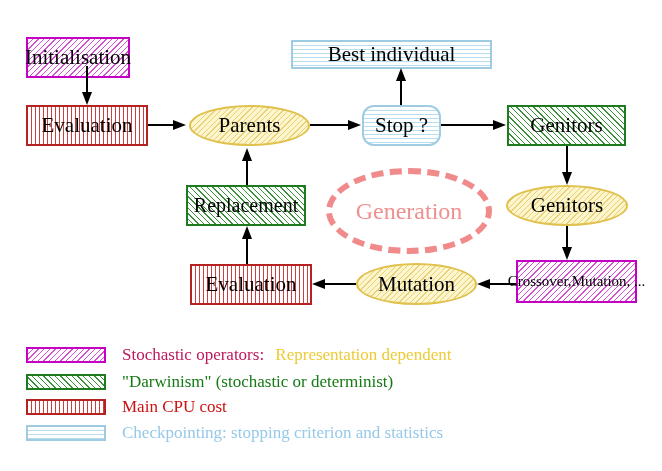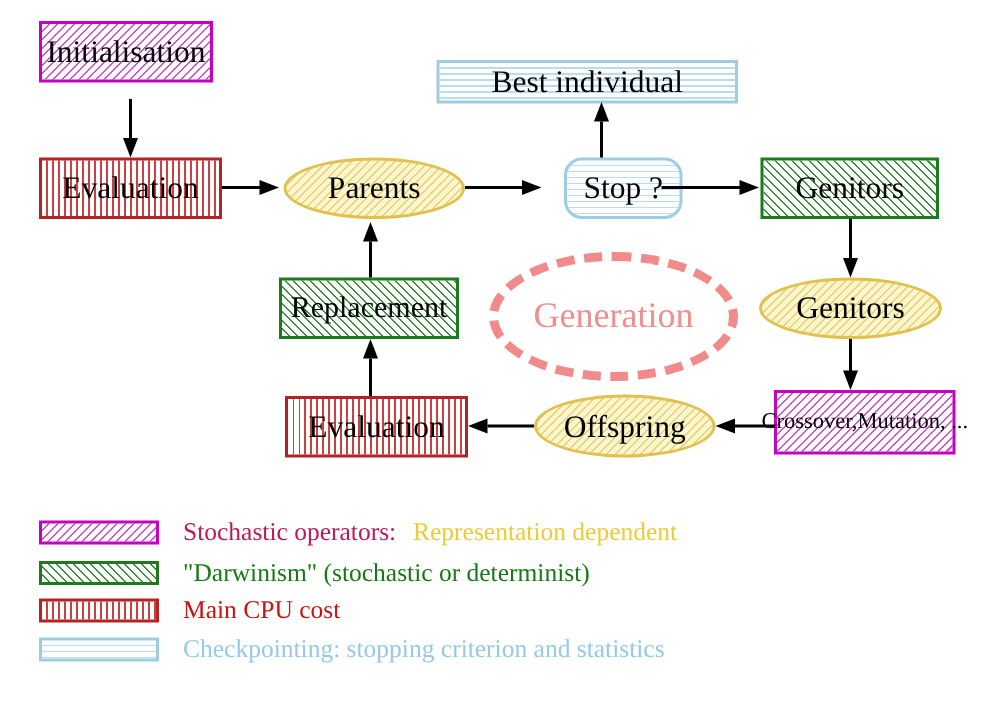--- a/index.html
+++ b/index.html
@@ -31,21 +31,21 @@
   }
   .hatch-cyan {
     border:2px solid #9fcce0;
     background:repeating-linear-gradient(180deg,#ffffff 0 3px,#b8ddee 3px 4px);
   }
   .hatch-yellow {
     border:2px solid #e0c14e;
     background:#fdf6cd repeating-linear-gradient(135deg,rgba(255,255,255,0) 0 3px,#e9d07a 3px 4px);
   }
   .ellipse { border-radius:50%; }
-  .rounded { border-radius:12px;margin-left:14px; }
+  .rounded { border-radius:12px; }
 
   
   .gen-ellipse {
     position:absolute; box-sizing:border-box; border:6px dashed #f18a8a; border-radius:50%;
     display:flex; align-items:center; justify-content:center;
   }
   .gen-label { color:#ef8f8f; font-size:24px; }
 
   
   .aline { position:absolute; background:#000; }
@@ -65,21 +65,21 @@
   .t-green   { color:#157a15; }
   .t-red     { color:#cc1111; }
   .t-cyan    { color:#96c8e8; }
   .legend-text .second { margin-left:7px; }
 </style>
 </head>
 <body>
 
 <div class="canvas">
 
-  <div class="node hatch-magenta" style="left:26px;top:14px;width:116px;height:41px">
+  <div class="node hatch-magenta" style="left:26px;top:37px;width:104px;height:41px">
     <span class="nlabel fs21">Initialisation</span>
   </div>
 
   <div class="node hatch-red" style="left:26px;top:105px;width:122px;height:41px">
     <span class="nlabel fs21">Evaluation</span>
   </div>
 
   <div class="node hatch-yellow ellipse" style="left:189px;top:105px;width:121px;height:41px">
     <span class="nlabel fs21">Parents</span>
   </div>
@@ -103,21 +103,21 @@
   <div class="node hatch-green" style="left:186px;top:185px;width:120px;height:41px">
     <span class="nlabel fs17">Replacement</span>
   </div>
 
   <div class="node hatch-magenta" style="left:516px;top:260px;width:121px;height:43px;flex-direction:row">
     <span class="nlabel fs15">Crossover,</span>
     <span class="nlabel fs15">Mutation, ...</span>
   </div>
 
   <div class="node hatch-yellow ellipse" style="left:356px;top:263px;width:121px;height:42px">
-    <span class="nlabel fs21">Offspring</span>
+    <span class="nlabel fs21">Mutation</span>
   </div>
 
   <div class="node hatch-red" style="left:190px;top:264px;width:122px;height:41px">
     <span class="nlabel fs21">Evaluation</span>
   </div>
 
   <div class="gen-ellipse" style="left:326px;top:168px;width:166px;height:86px">
     <span class="gen-label">Generation</span>
   </div>
 

